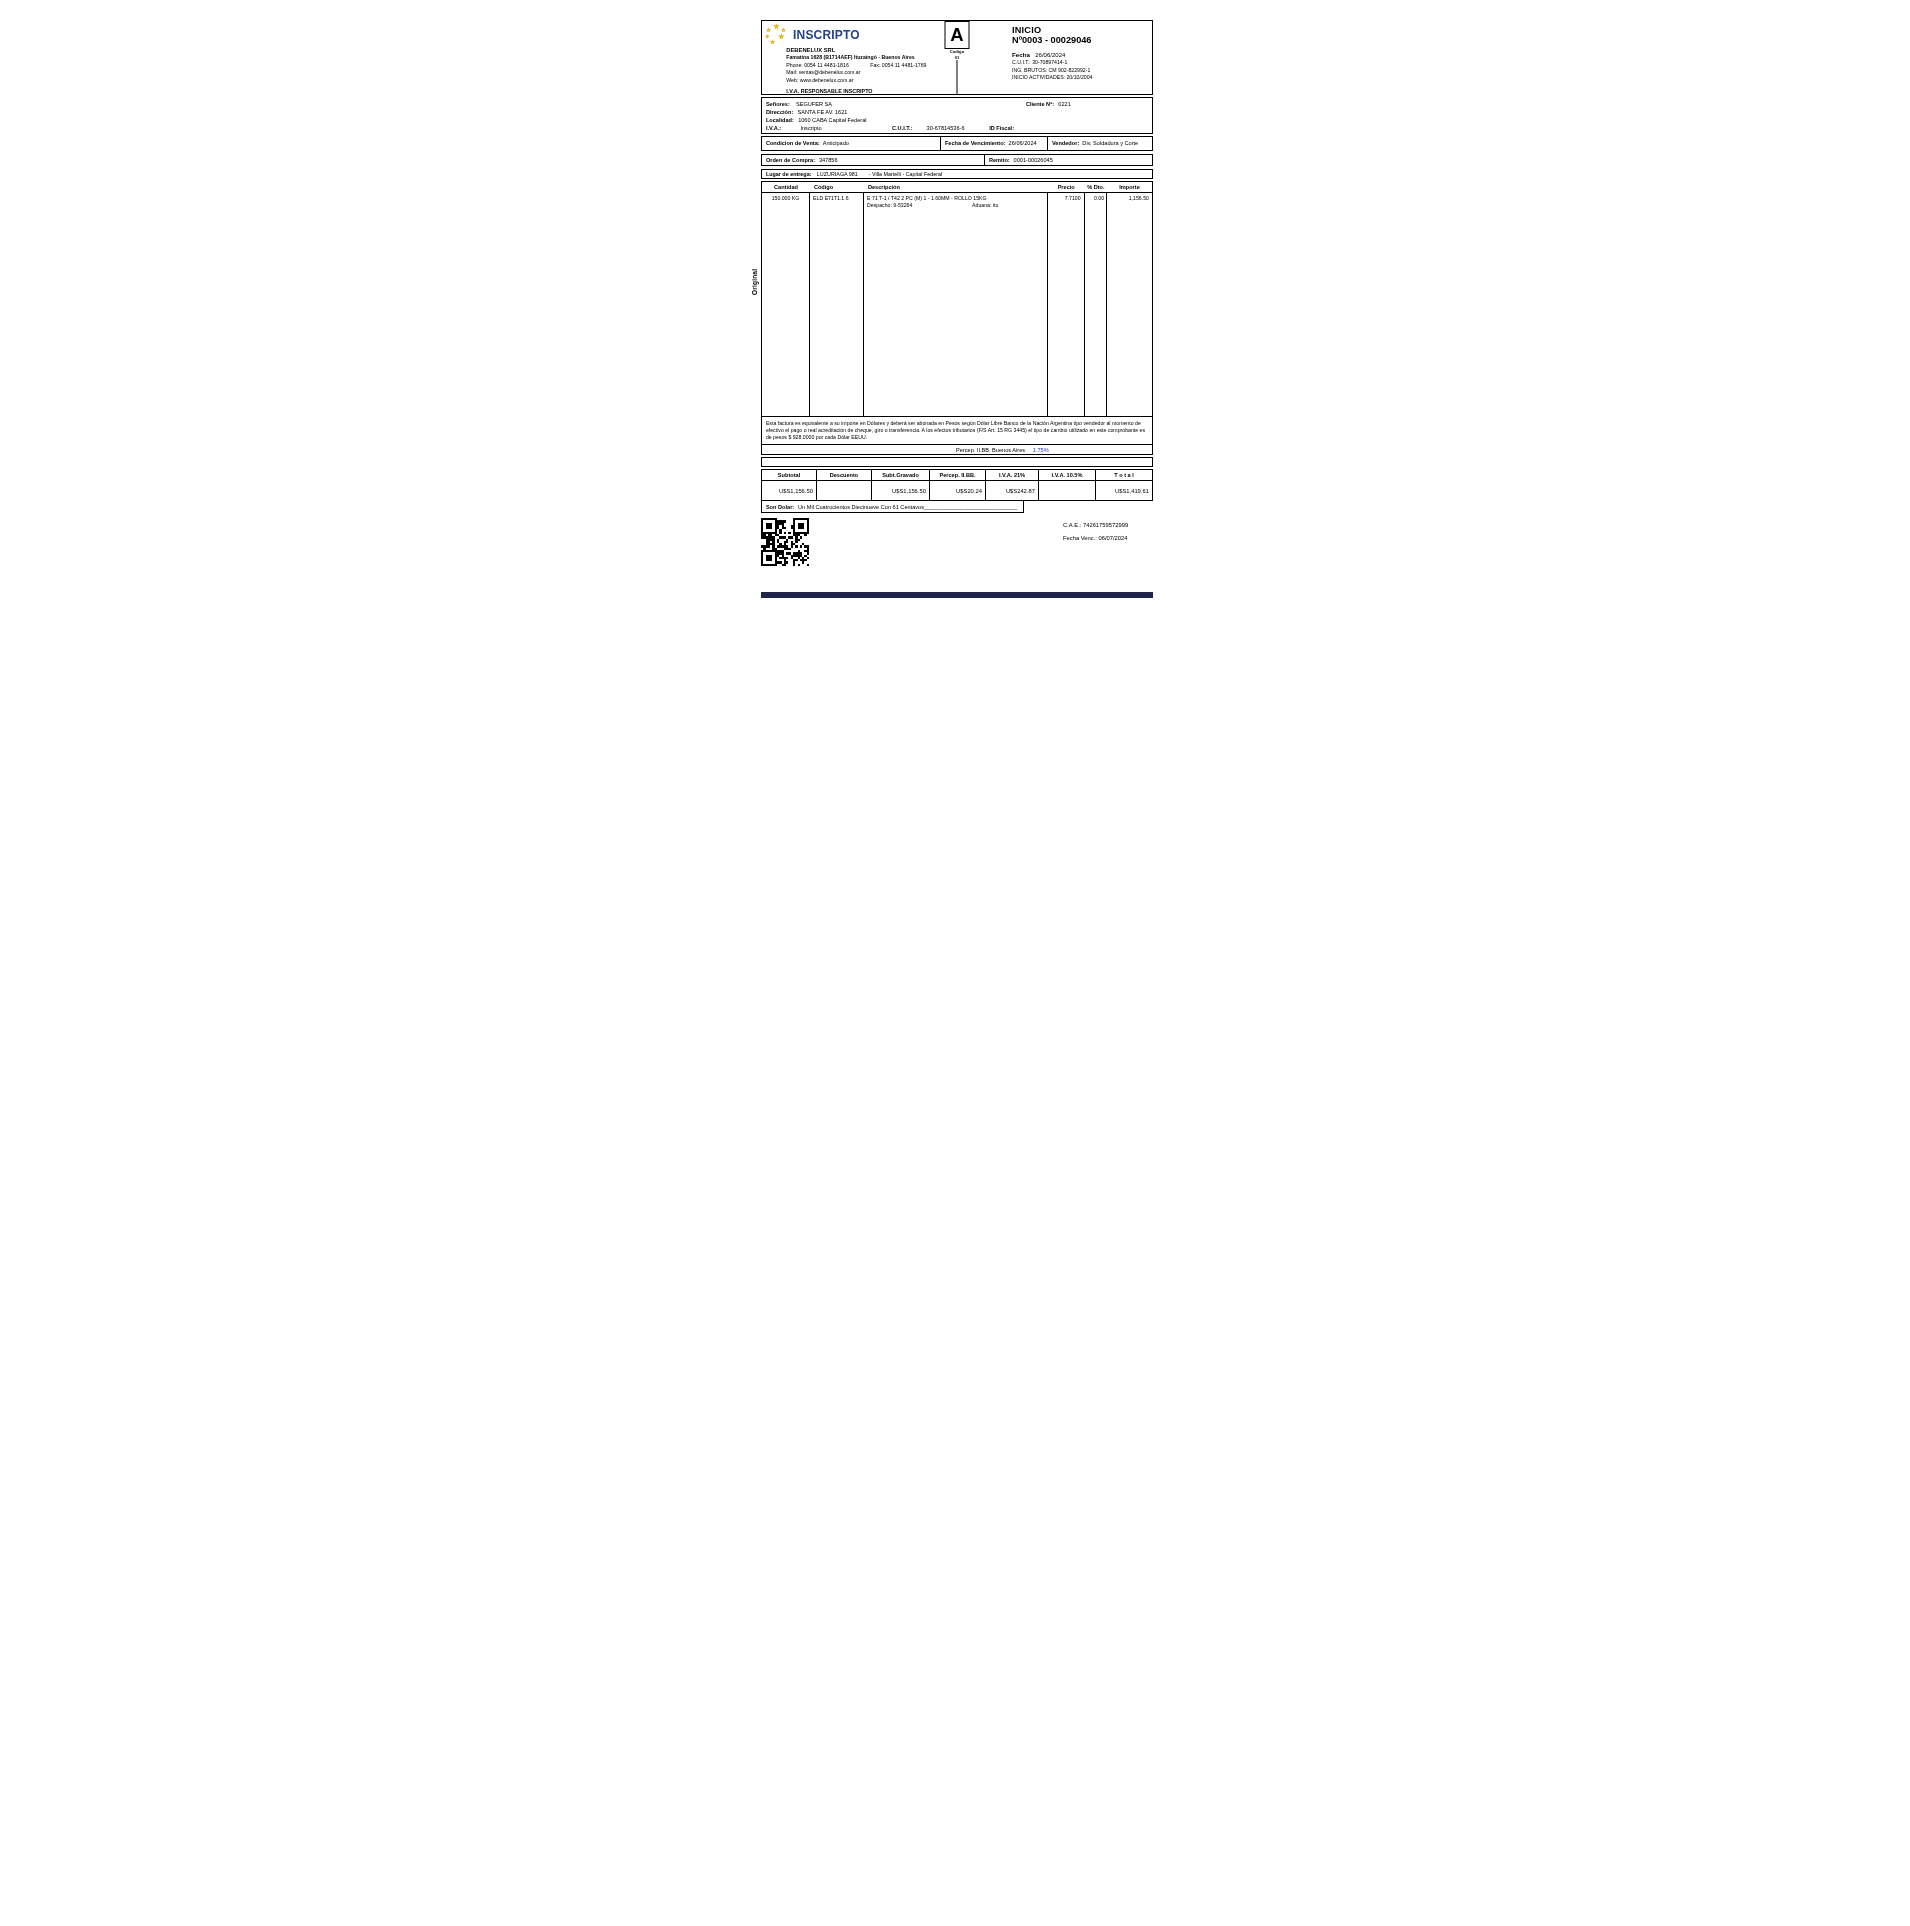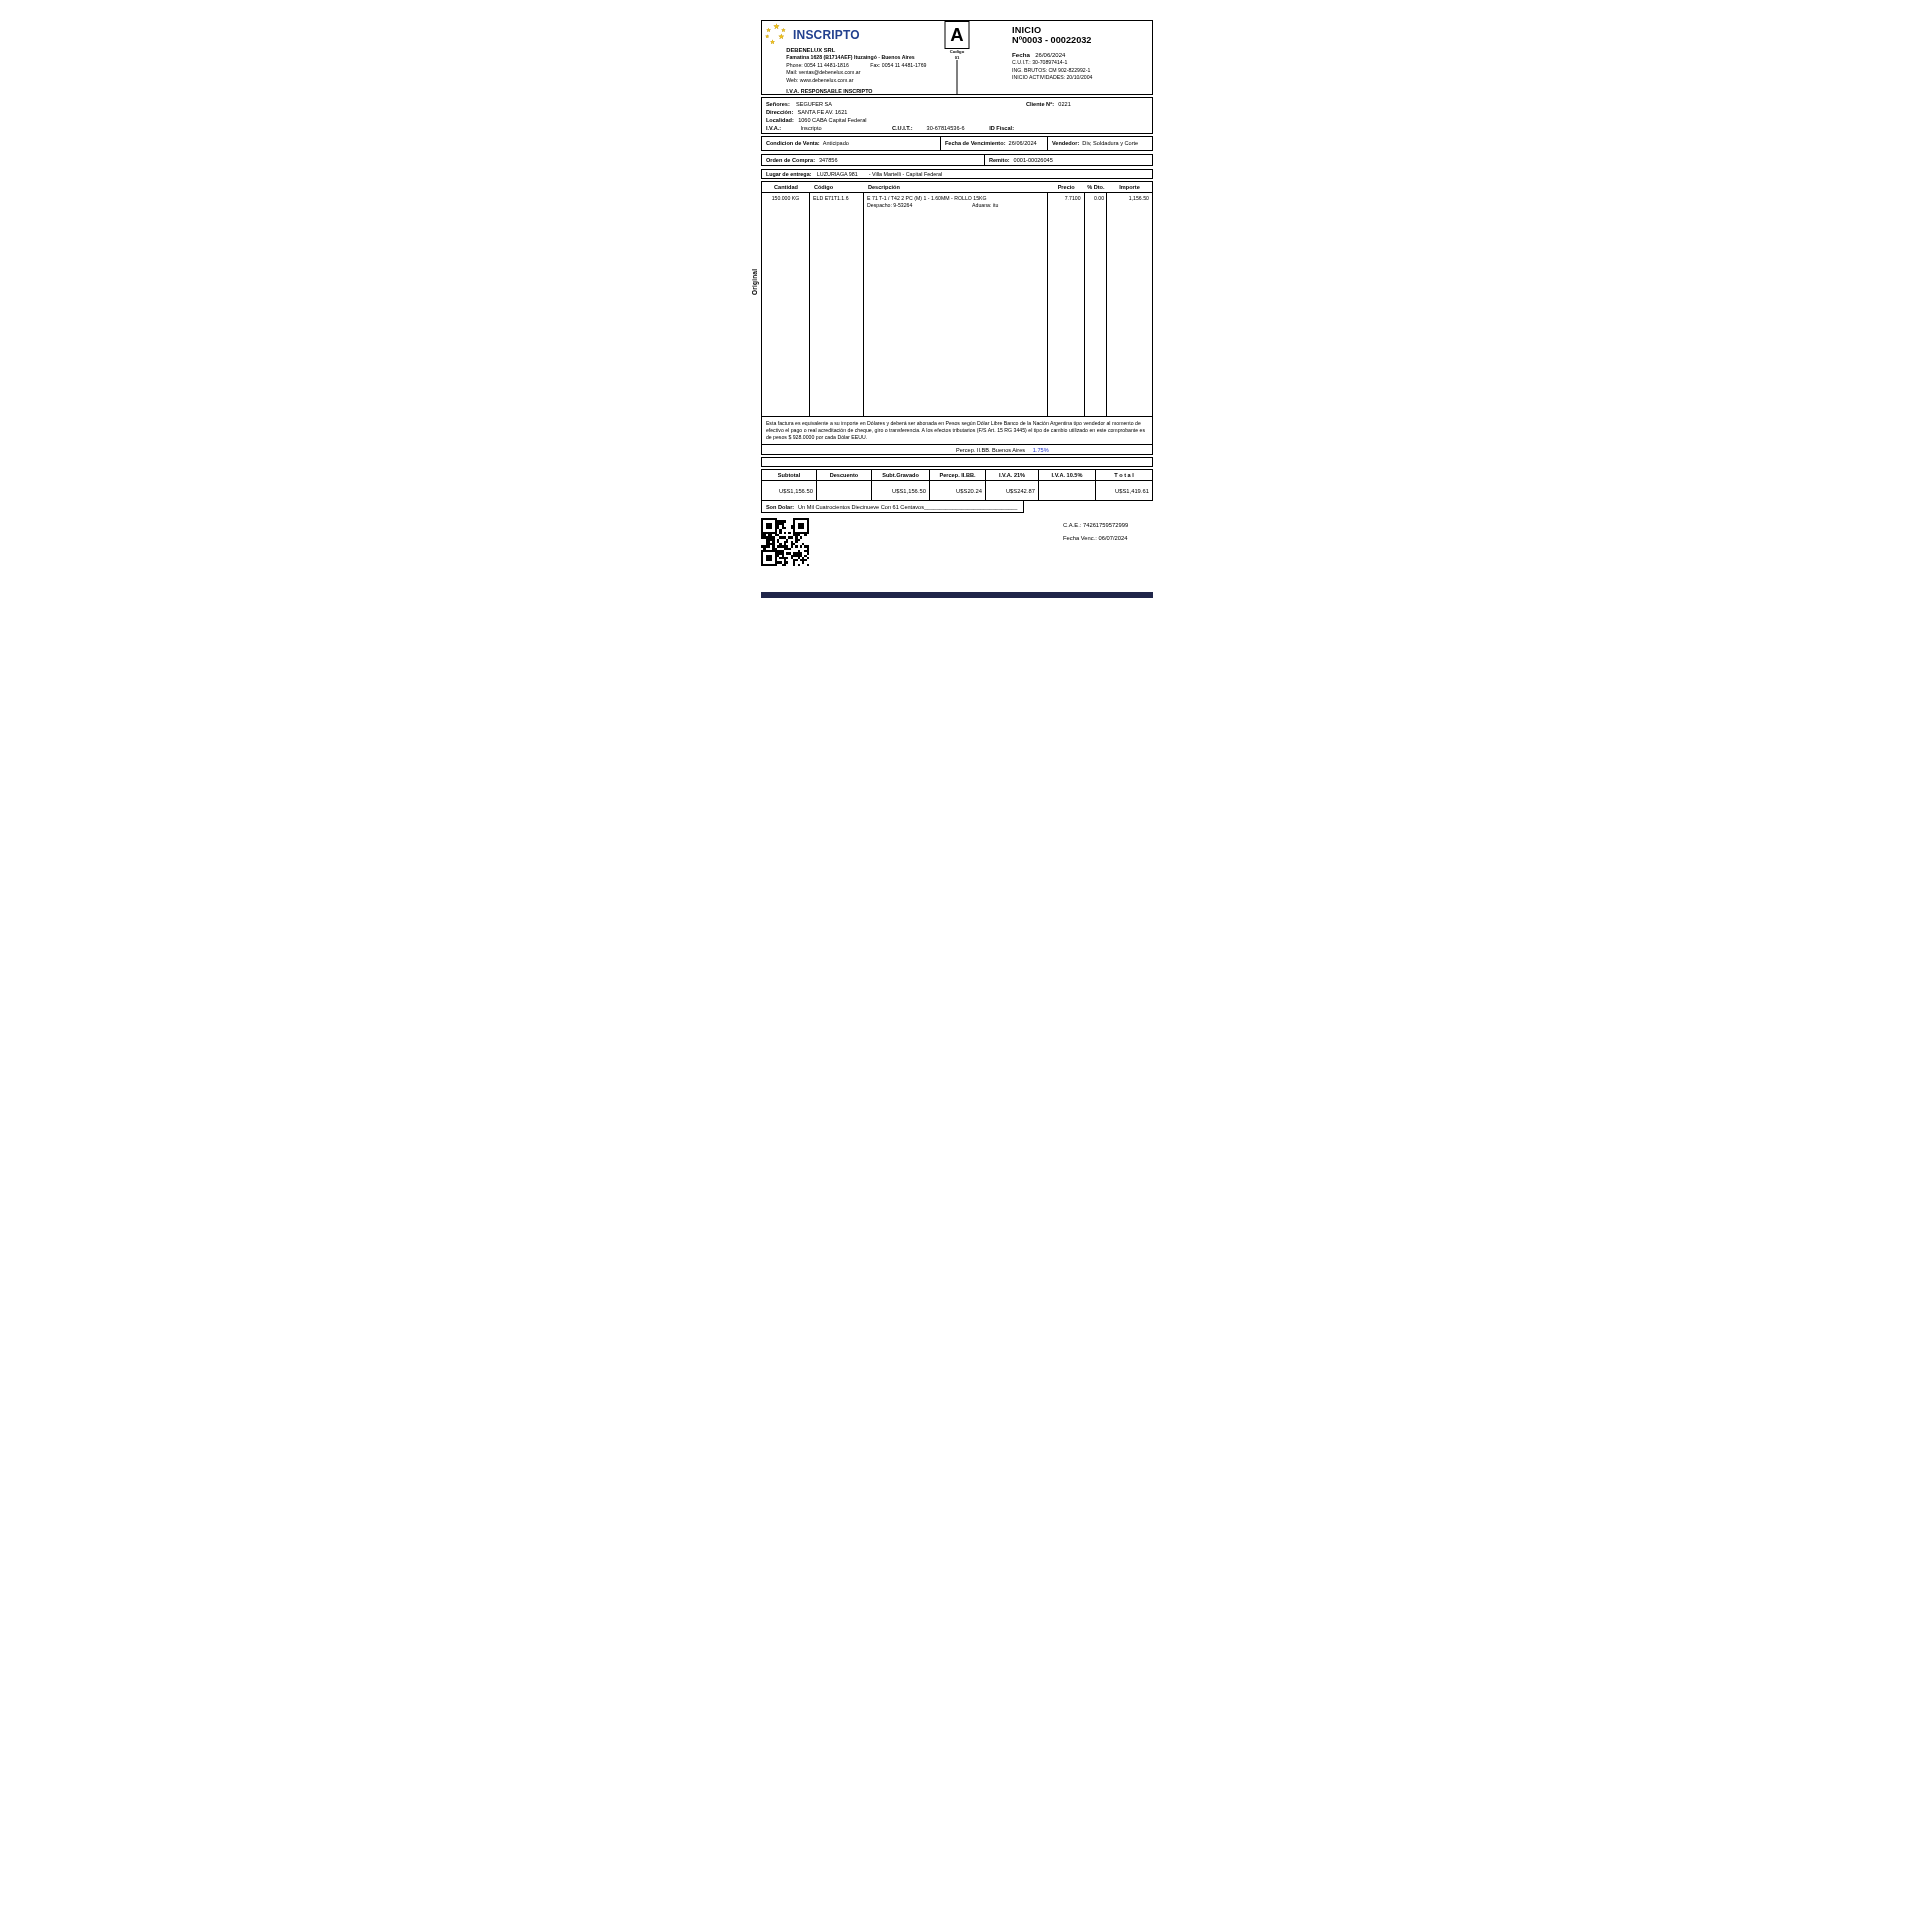--- a/index.html
+++ b/index.html
@@ -157,21 +157,21 @@
         <div class="a-box">A</div>
         <div class="codigo">
           <div>Codigo</div>
           <div>01</div>
         </div>
         <div class="center-line"></div>
       </div>
 
       <div class="header-right">
         <div class="invoice-title">INICIO</div>
-        <div class="invoice-number">Nº0003 - 00022032</div>
+        <div class="invoice-number">Nº0003 - 00029046</div>
         <div class="fecha-row">
           <span class="lbl">Fecha</span><span>26/06/2024</span>
         </div>
         <div class="fiscal-lines">
           <div>C.U.I.T.: 30-70897414-1</div>
           <div>ING. BRUTOS: CM 902-822992-1</div>
           <div>INICIO ACTIVIDADES: 20/10/2004</div>
         </div>
       </div>
     </div>

